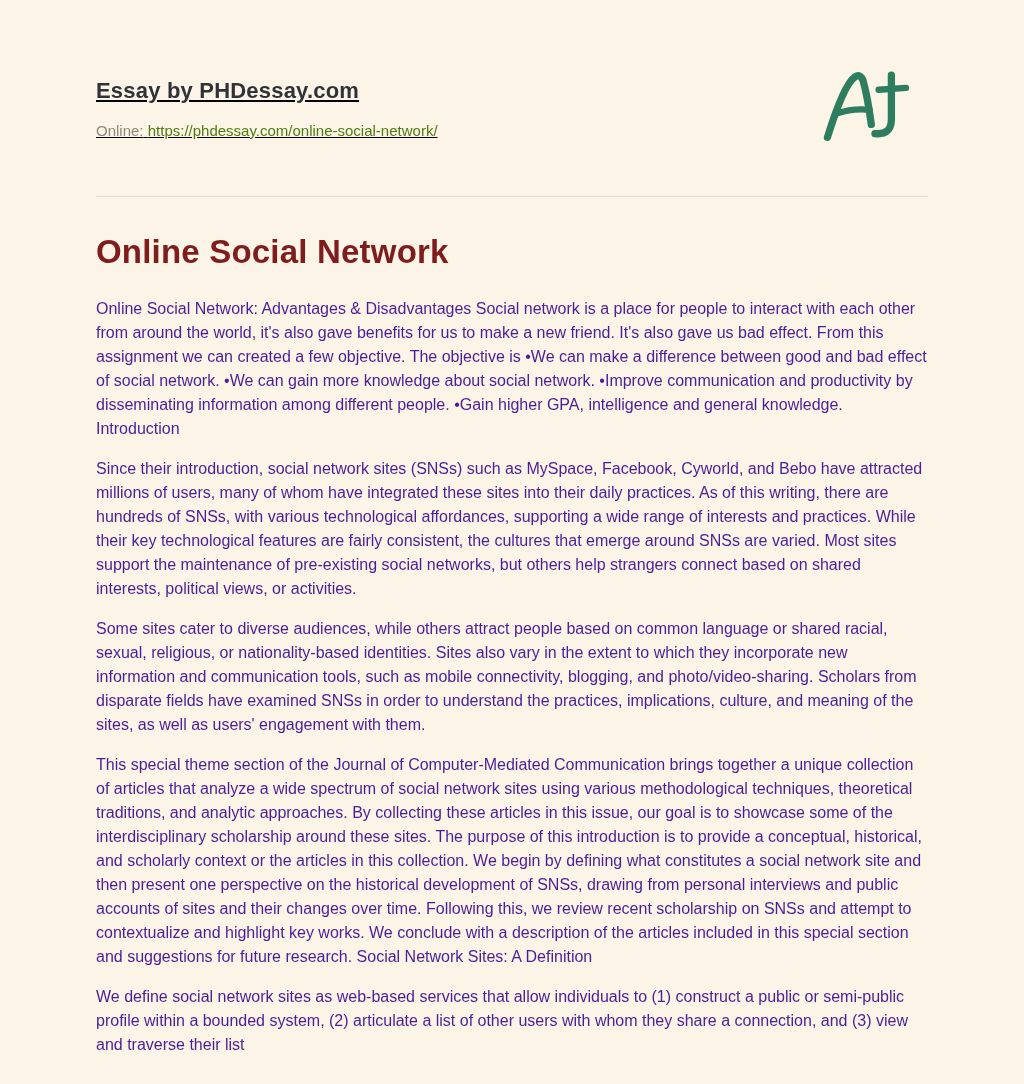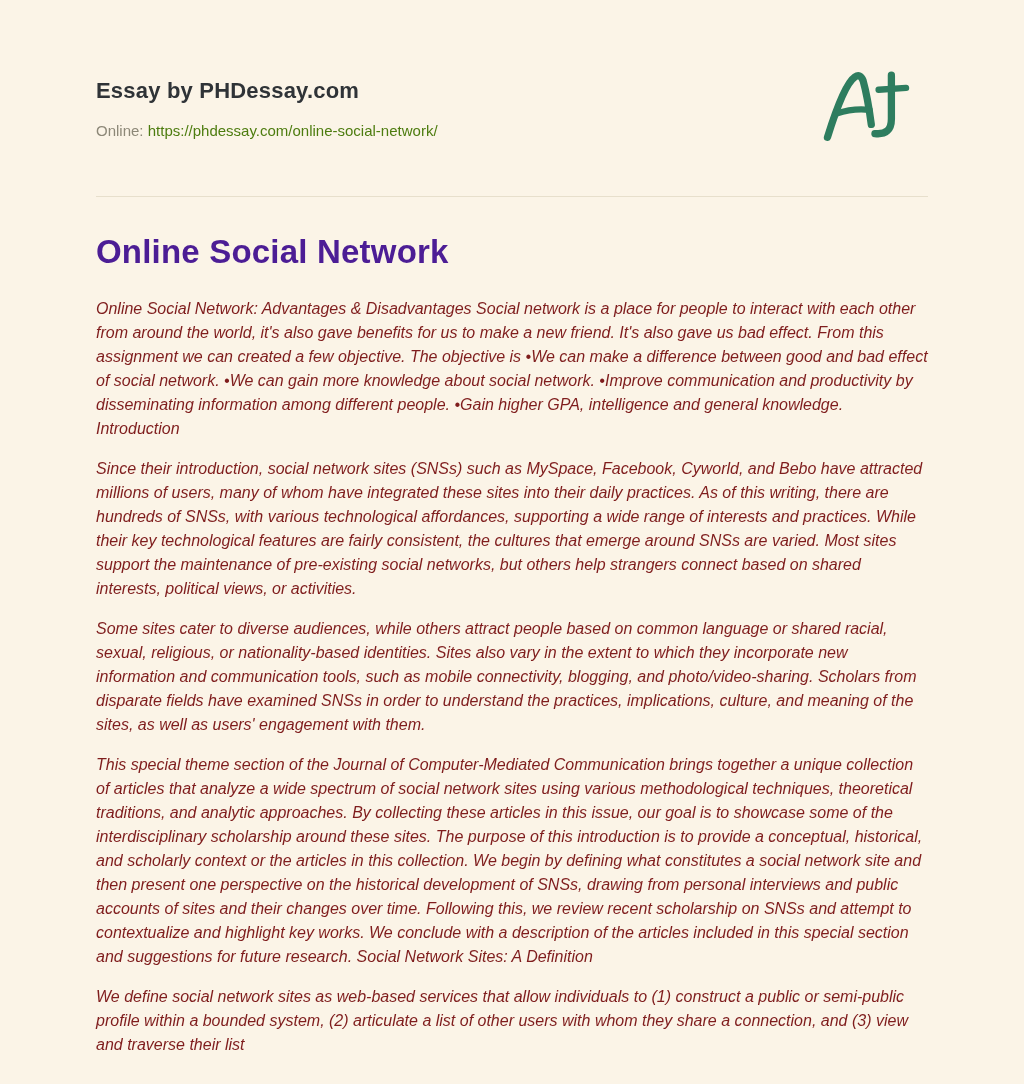--- a/index.html
+++ b/index.html
@@ -13,21 +13,21 @@
     width: 1024px;
     min-height: 1084px;
     padding: 74px 96px 40px 96px;
     position: relative;
   }
   .header {
     display: flex;
     justify-content: space-between;
     align-items: flex-start;
   }
-  .header-text { padding-top: 4px; }
+  .header-text { padding-top: 4px; text-decoration: underline; }
   .essay-by {
     font-size: 22px;
     font-weight: 700;
     color: #2F3337;
     letter-spacing: 0.2px;
   }
   .source-line {
     margin-top: 18px;
     font-size: 15px;
     color: #8D8878;
@@ -43,32 +43,31 @@
   }
   .divider {
     border: none;
     border-top: 1px solid #E7DFCC;
     margin: 42px 0 0 0;
   }
   .article-title {
     margin-top: 36px;
     font-size: 33px;
     font-weight: 600;
-    color: #4c1d95;
+    color: #7f1d1d;
     letter-spacing: 0.2px;
   }
   .article-body {
     margin-top: 26px;
   }
   .article-body p {
     font-size: 16px;
     line-height: 24px;
-    color: #7f1d1d;
+    color: #4c1d95;
     margin-bottom: 16px;
-    font-style: italic;
   }
 </style>
 </head>
 <body>
 
 <div class="page">
 
   <div class="header">
     <div class="header-text">
       <div class="essay-by">Essay by PHDessay.com</div>

